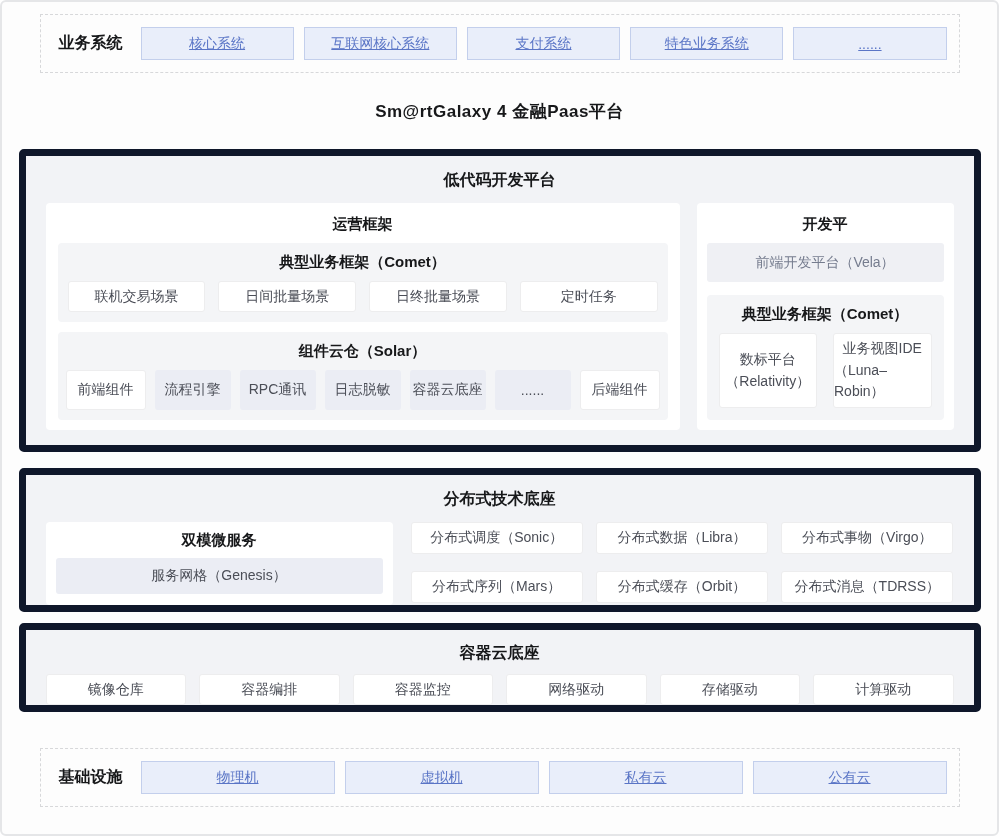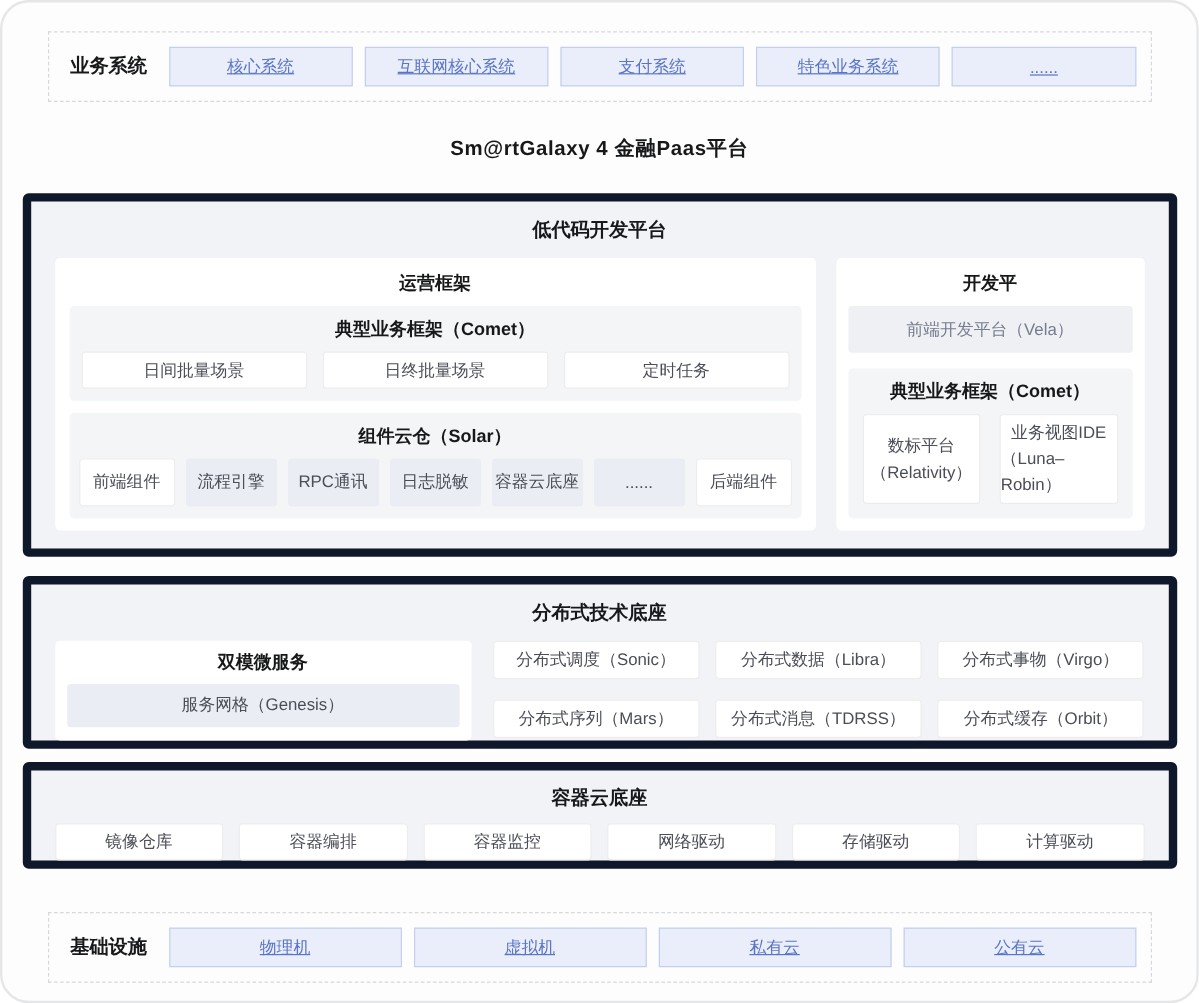--- a/index.html
+++ b/index.html
@@ -1,20 +1,20 @@
 <!DOCTYPE html>
 <html><head>
 <meta charset="utf-8">
 <style>
   * { margin:0; padding:0; box-sizing:border-box; }
   html,body { background:#ffffff; }
   body { font-family:"Liberation Sans","DejaVu Sans",sans-serif; color:#17181a; }
   .page {
     position:relative; width:999px; height:836px; background:#fdfdfd;
-    border:2px solid #e5e6e8; border-radius:24px; overflow:hidden; padding-top:24px;
+    border:2px solid #e5e6e8; border-radius:6px; overflow:hidden; padding-top:12px;
   }
   
   .band {
     width:920px; height:59px; margin:0 auto;
     border:1px dashed #d7d8da; display:flex; align-items:center;
   }
   .band-label { width:100px; text-align:center; font-weight:bold; font-size:16px; color:#17181a; }
   .band-items { flex:1; display:flex; gap:10px; padding-right:12px; }
   .chip-blue {
     flex:1; height:33px; background:#e9eefa; border:1px solid #c3cfec;
@@ -98,20 +98,21 @@
   <div class="graybox">
     <div class="graybox-title">低代码开发平台</div>
     <div class="lowcode-row">
 
       <div class="panel-white op-panel">
         <div class="panel-title">运营框架</div>
 
         <div class="subpanel">
           <div class="subpanel-title">典型业务框架（Comet）</div>
           <div class="comet-row">
+            <div class="chip-white">联机交易场景</div>
             <div class="chip-white">日间批量场景</div>
             <div class="chip-white">日终批量场景</div>
             <div class="chip-white">定时任务</div>
           </div>
         </div>
 
         <div class="subpanel">
           <div class="subpanel-title">组件云仓（Solar）</div>
           <div class="solar-row">
             <div class="chip-white">前端组件</div>
@@ -153,22 +154,22 @@
         <div class="panel-title">双模微服务</div>
         <div class="dual-row">
           <div class="chip-gray">服务网格（Genesis）</div>
         </div>
       </div>
       <div class="dist-grid">
         <div class="chip-white">分布式调度（Sonic）</div>
         <div class="chip-white">分布式数据（Libra）</div>
         <div class="chip-white">分布式事物（Virgo）</div>
         <div class="chip-white">分布式序列（Mars）</div>
+        <div class="chip-white">分布式缓存（Orbit）</div>
         <div class="chip-white">分布式消息（TDRSS）</div>
-        <div class="chip-white">分布式缓存（Orbit）</div>
       </div>
     </div>
   </div>
 
   <div class="graybox cont-box">
     <div class="graybox-title">容器云底座</div>
     <div class="cont-row">
       <div class="chip-white">镜像仓库</div>
       <div class="chip-white">容器编排</div>
       <div class="chip-white">容器监控</div>

